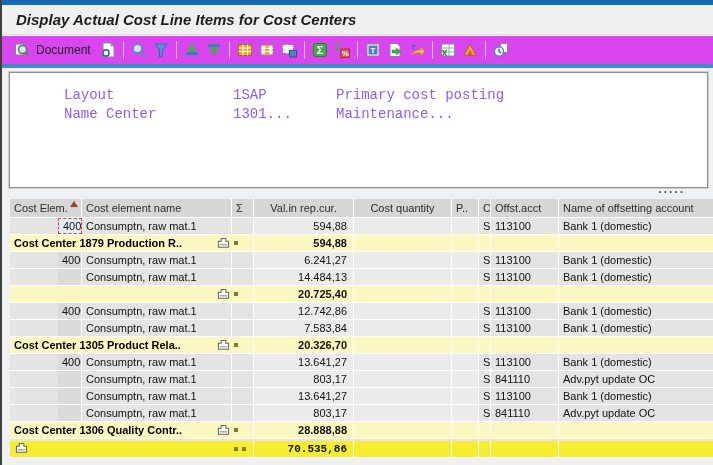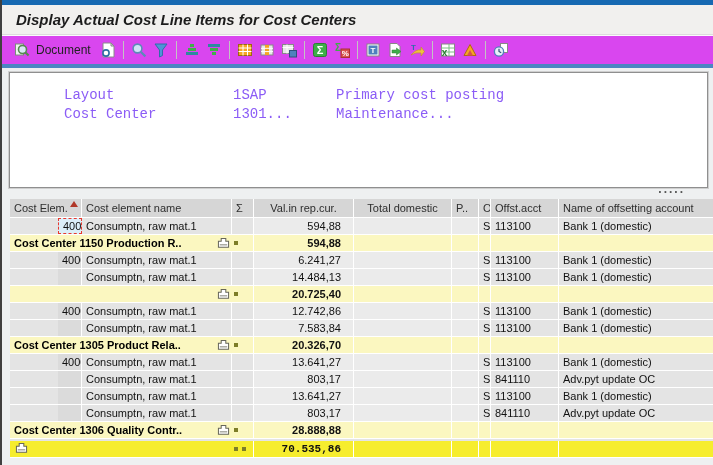--- a/index.html
+++ b/index.html
@@ -35,21 +35,21 @@
   .hcell { position:relative; height:18px; line-height:18px; background:#d6d6d6; font-size:11px; color:#2e2e2e;
            padding:0 4px; border-right:1px solid #fff; white-space:nowrap; overflow:hidden; }
   .hcell.r { text-align:center; }
   .sort-asc-tri { position:absolute; top:2px; right:3px; width:0; height:0;
                   border-left:4px solid transparent; border-right:4px solid transparent; border-bottom:6px solid #b03728; }
 
   .trow { border-bottom:1px solid #fff; }
   .tcell { height:16px; line-height:16px; font-size:11px; color:#111; padding:0 4px;
            border-right:1px solid #fff; white-space:nowrap; overflow:hidden; background:#e4e4e4; }
   .tcell.c1 { background:#dbdbdb;margin-left:48px; }
-  .tcell.val { background:#ebebeb; text-align:right; padding-right:12px; }
+  .tcell.val { background:#ebebeb; text-align:right; padding-right:6px; }
   .tcell.qty { background:#ebebeb; }
   .tcell.focus { background:#dceef9; border:1px dashed #e8392e; line-height:14px; }
 
   .trow.subtotal .tcell, .trow.subtotal .span3 { background:#fbf7c0; }
   .trow.grandtotal { margin-top:2px;font-family:Liberation Mono, monospace; }
   .trow.grandtotal .tcell, .trow.grandtotal .span3 { background:#f6ed2e; }
   .span3 { grid-column:1 / span 3; position:relative; height:16px; line-height:16px;
            border-right:1px solid #fff; white-space:nowrap; }
   .sub-label { position:absolute; left:4px; font-size:11px; font-weight:bold; color:#000; }
   .stamp { position:absolute; top:2px; }
@@ -206,54 +206,54 @@
   <div class="toolbar-blue"></div>
 
   <div class="content">
     <div class="info-panel">
       <div class="info-row">
         <span class="info-label">Layout</span>
         <span class="info-value">1SAP</span>
         <span class="info-desc">Primary cost posting</span>
       </div>
       <div class="info-row">
-        <span class="info-label">Cost Center</span>
+        <span class="info-label">Name Center</span>
         <span class="info-value">1301...</span>
         <span class="info-desc">Maintenance...</span>
       </div>
     </div>
 
     <div class="splitter-dots">.....</div>
 
     <div class="grid" id="alv-grid">
         <div class="thead-row">
           <div class="hcell">Cost Elem.<span class="sort-asc-tri"></span></div>
           <div class="hcell">Cost element name</div>
           <div class="hcell">Σ</div>
           <div class="hcell r">Val.in rep.cur.</div>
-          <div class="hcell r">Total domestic</div>
+          <div class="hcell r">Cost quantity</div>
           <div class="hcell">P..</div>
           <div class="hcell">O</div>
           <div class="hcell">Offst.acct</div>
           <div class="hcell">Name of offsetting account</div>
         </div>
         <div class="trow data">
           <div class="tcell c1 focus">400000</div>
           <div class="tcell ">Consumptn, raw mat.1</div>
           <div class="tcell "></div>
           <div class="tcell val">594,88</div>
           <div class="tcell qty"></div>
           <div class="tcell qty"></div>
           <div class="tcell ">S</div>
           <div class="tcell ">113100</div>
           <div class="tcell ">Bank 1 (domestic)</div>
         </div>
         <div class="trow subtotal">
           <div class="span3">
-            <span class="sub-label">Cost Center 1150 Production R..</span>
+            <span class="sub-label">Cost Center 1879 Production R..</span>
             <span class="stamp sub-stamp">
               <svg width="13" height="12" viewBox="0 0 14 13">
                 <path d="M4.5 1.5h5v3h3v6.5h-11V4.5h3z" fill="#fff" stroke="#66665a" stroke-width="1.1"></path>
                 <line x1="3" y1="8.5" x2="11" y2="8.5" stroke="#66665a" stroke-width="0.9"></line>
               </svg>
             </span>
             <span class="bullet sub-bullet"></span>
           </div>
           <div class="tcell val subval">594,88</div>
           <div class="tcell "></div>

